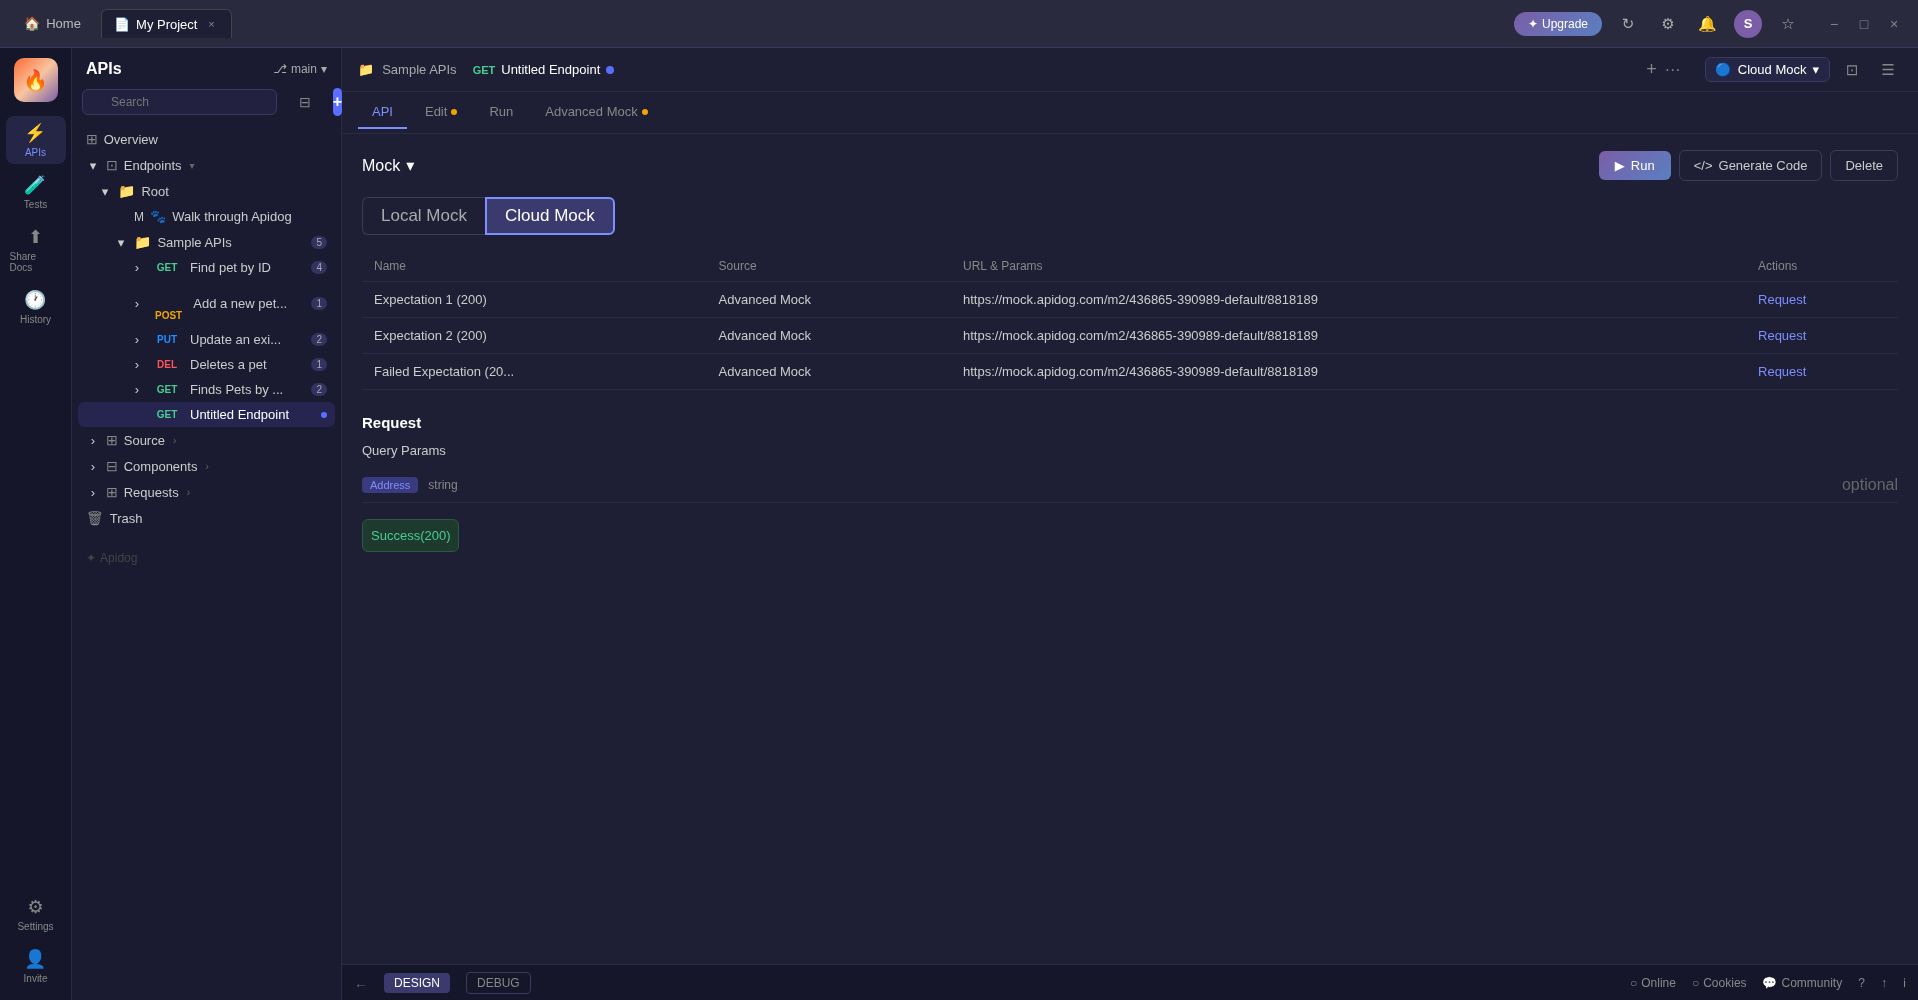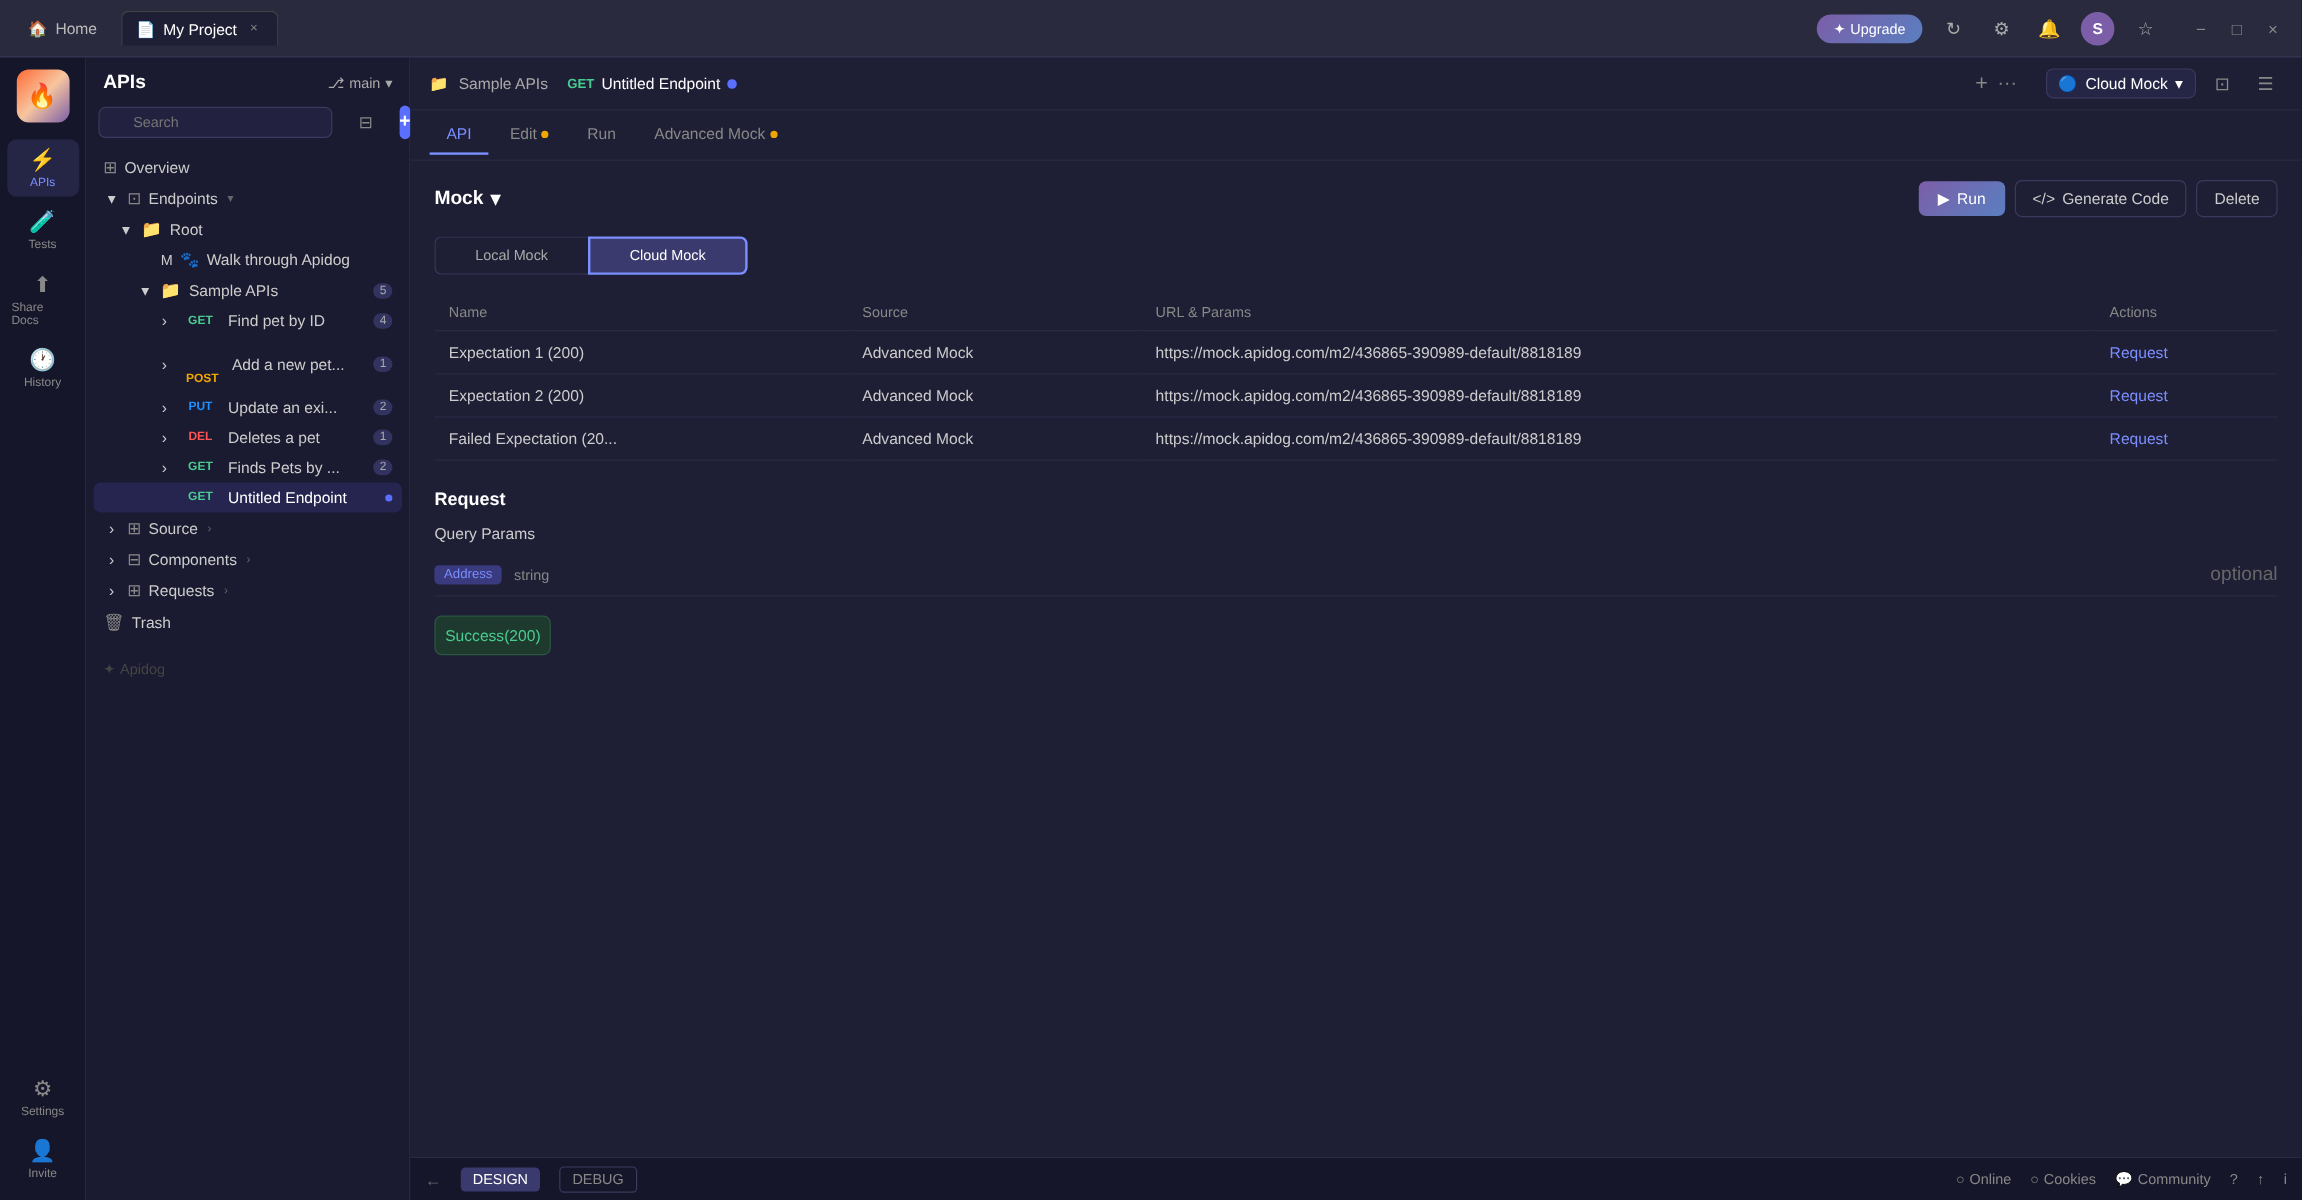--- a/index.html
+++ b/index.html
@@ -356,21 +356,21 @@
       display: flex;
       align-items: center;
       justify-content: space-between;
       margin-bottom: 16px;
     }
     .mock-title {
       display: flex;
       align-items: center;
       gap: 6px;
       font-size: 16px;
-      font-weight: 700;
+      font-weight: 400;
       color: #fff;
       cursor: pointer;
     }
     .mock-actions {
       display: flex;
       align-items: center;
       gap: 8px;
     }
     .run-btn {
       background: linear-gradient(135deg, #7b5ea7, #5a7fc1);
@@ -402,22 +402,22 @@
       cursor: pointer;
     }
 
     
     .mock-tabs {
       display: flex;
       gap: 0;
       margin-bottom: 16px;
     }
     .mock-tab-btn {
-      padding: 7px 33px;
-      font-size: 12px;
+      padding: 7px 18px;
+      font-size: 17px;
       cursor: pointer;
       border: 1px solid #3a3a5e;
       color: #aaa;
       background: transparent;
     }
     .mock-tab-btn:first-child {
       border-radius: 6px 0 0 6px;
       border-right: none;
     }
     .mock-tab-btn:last-child {

